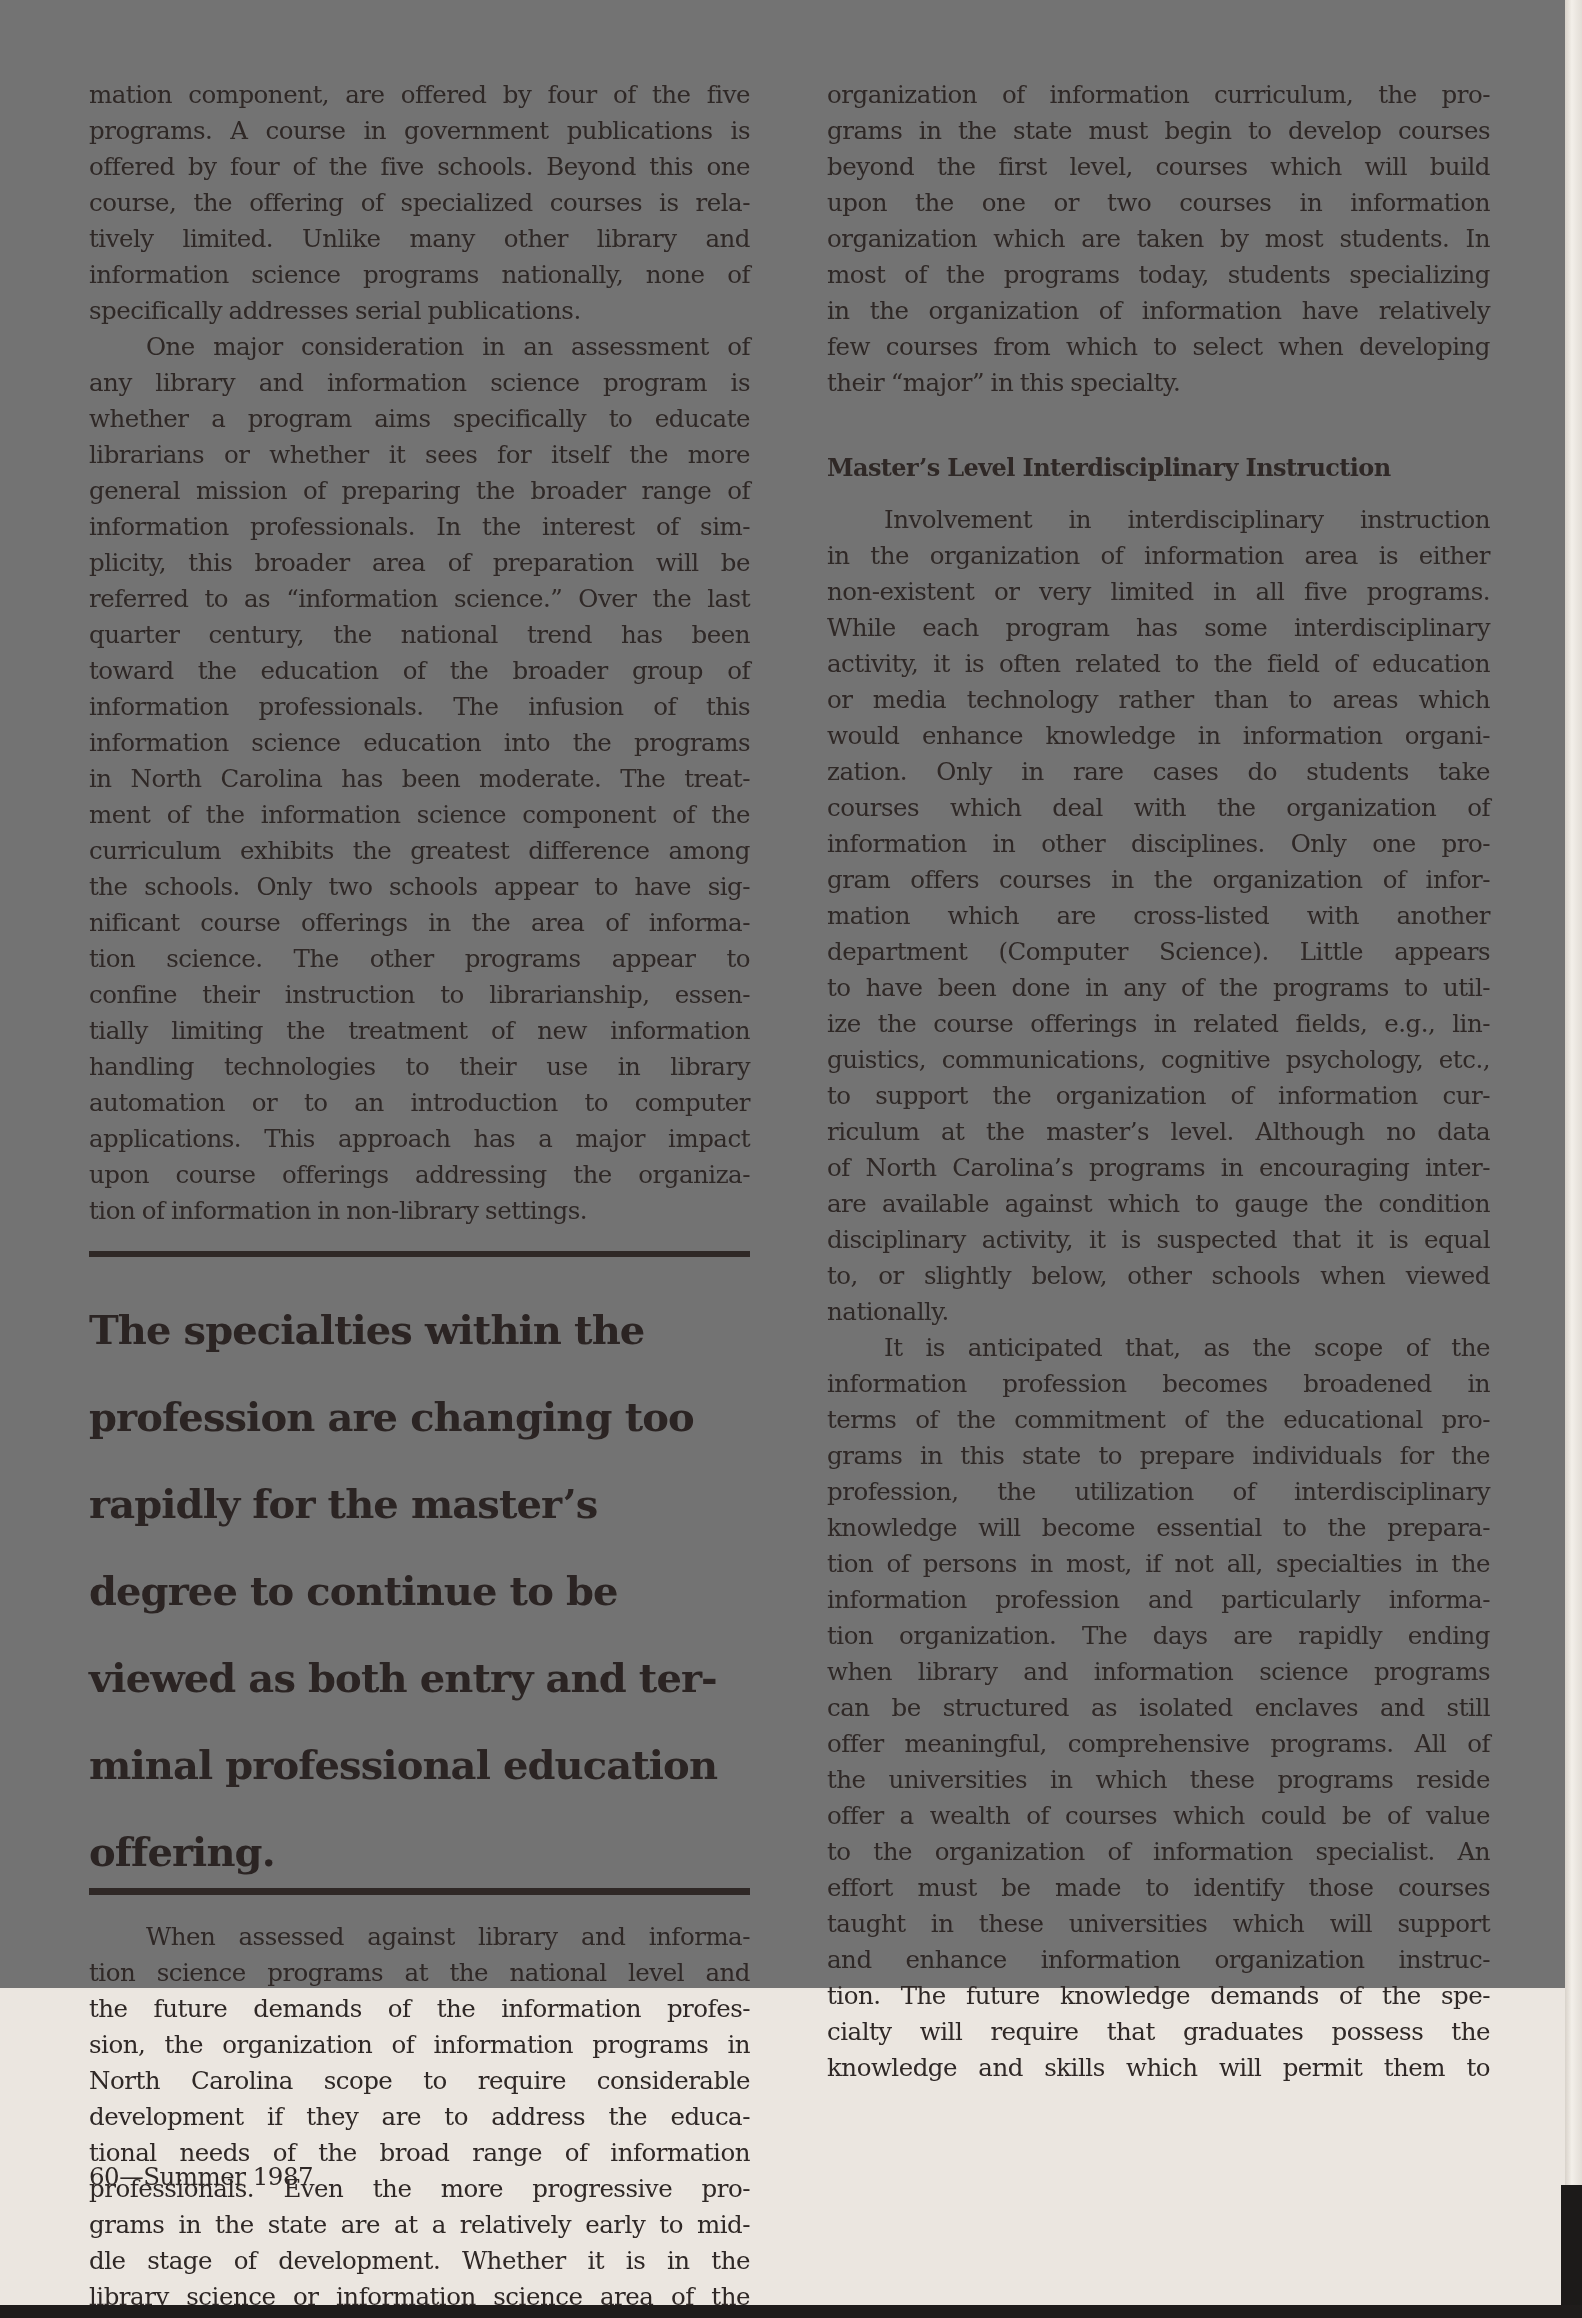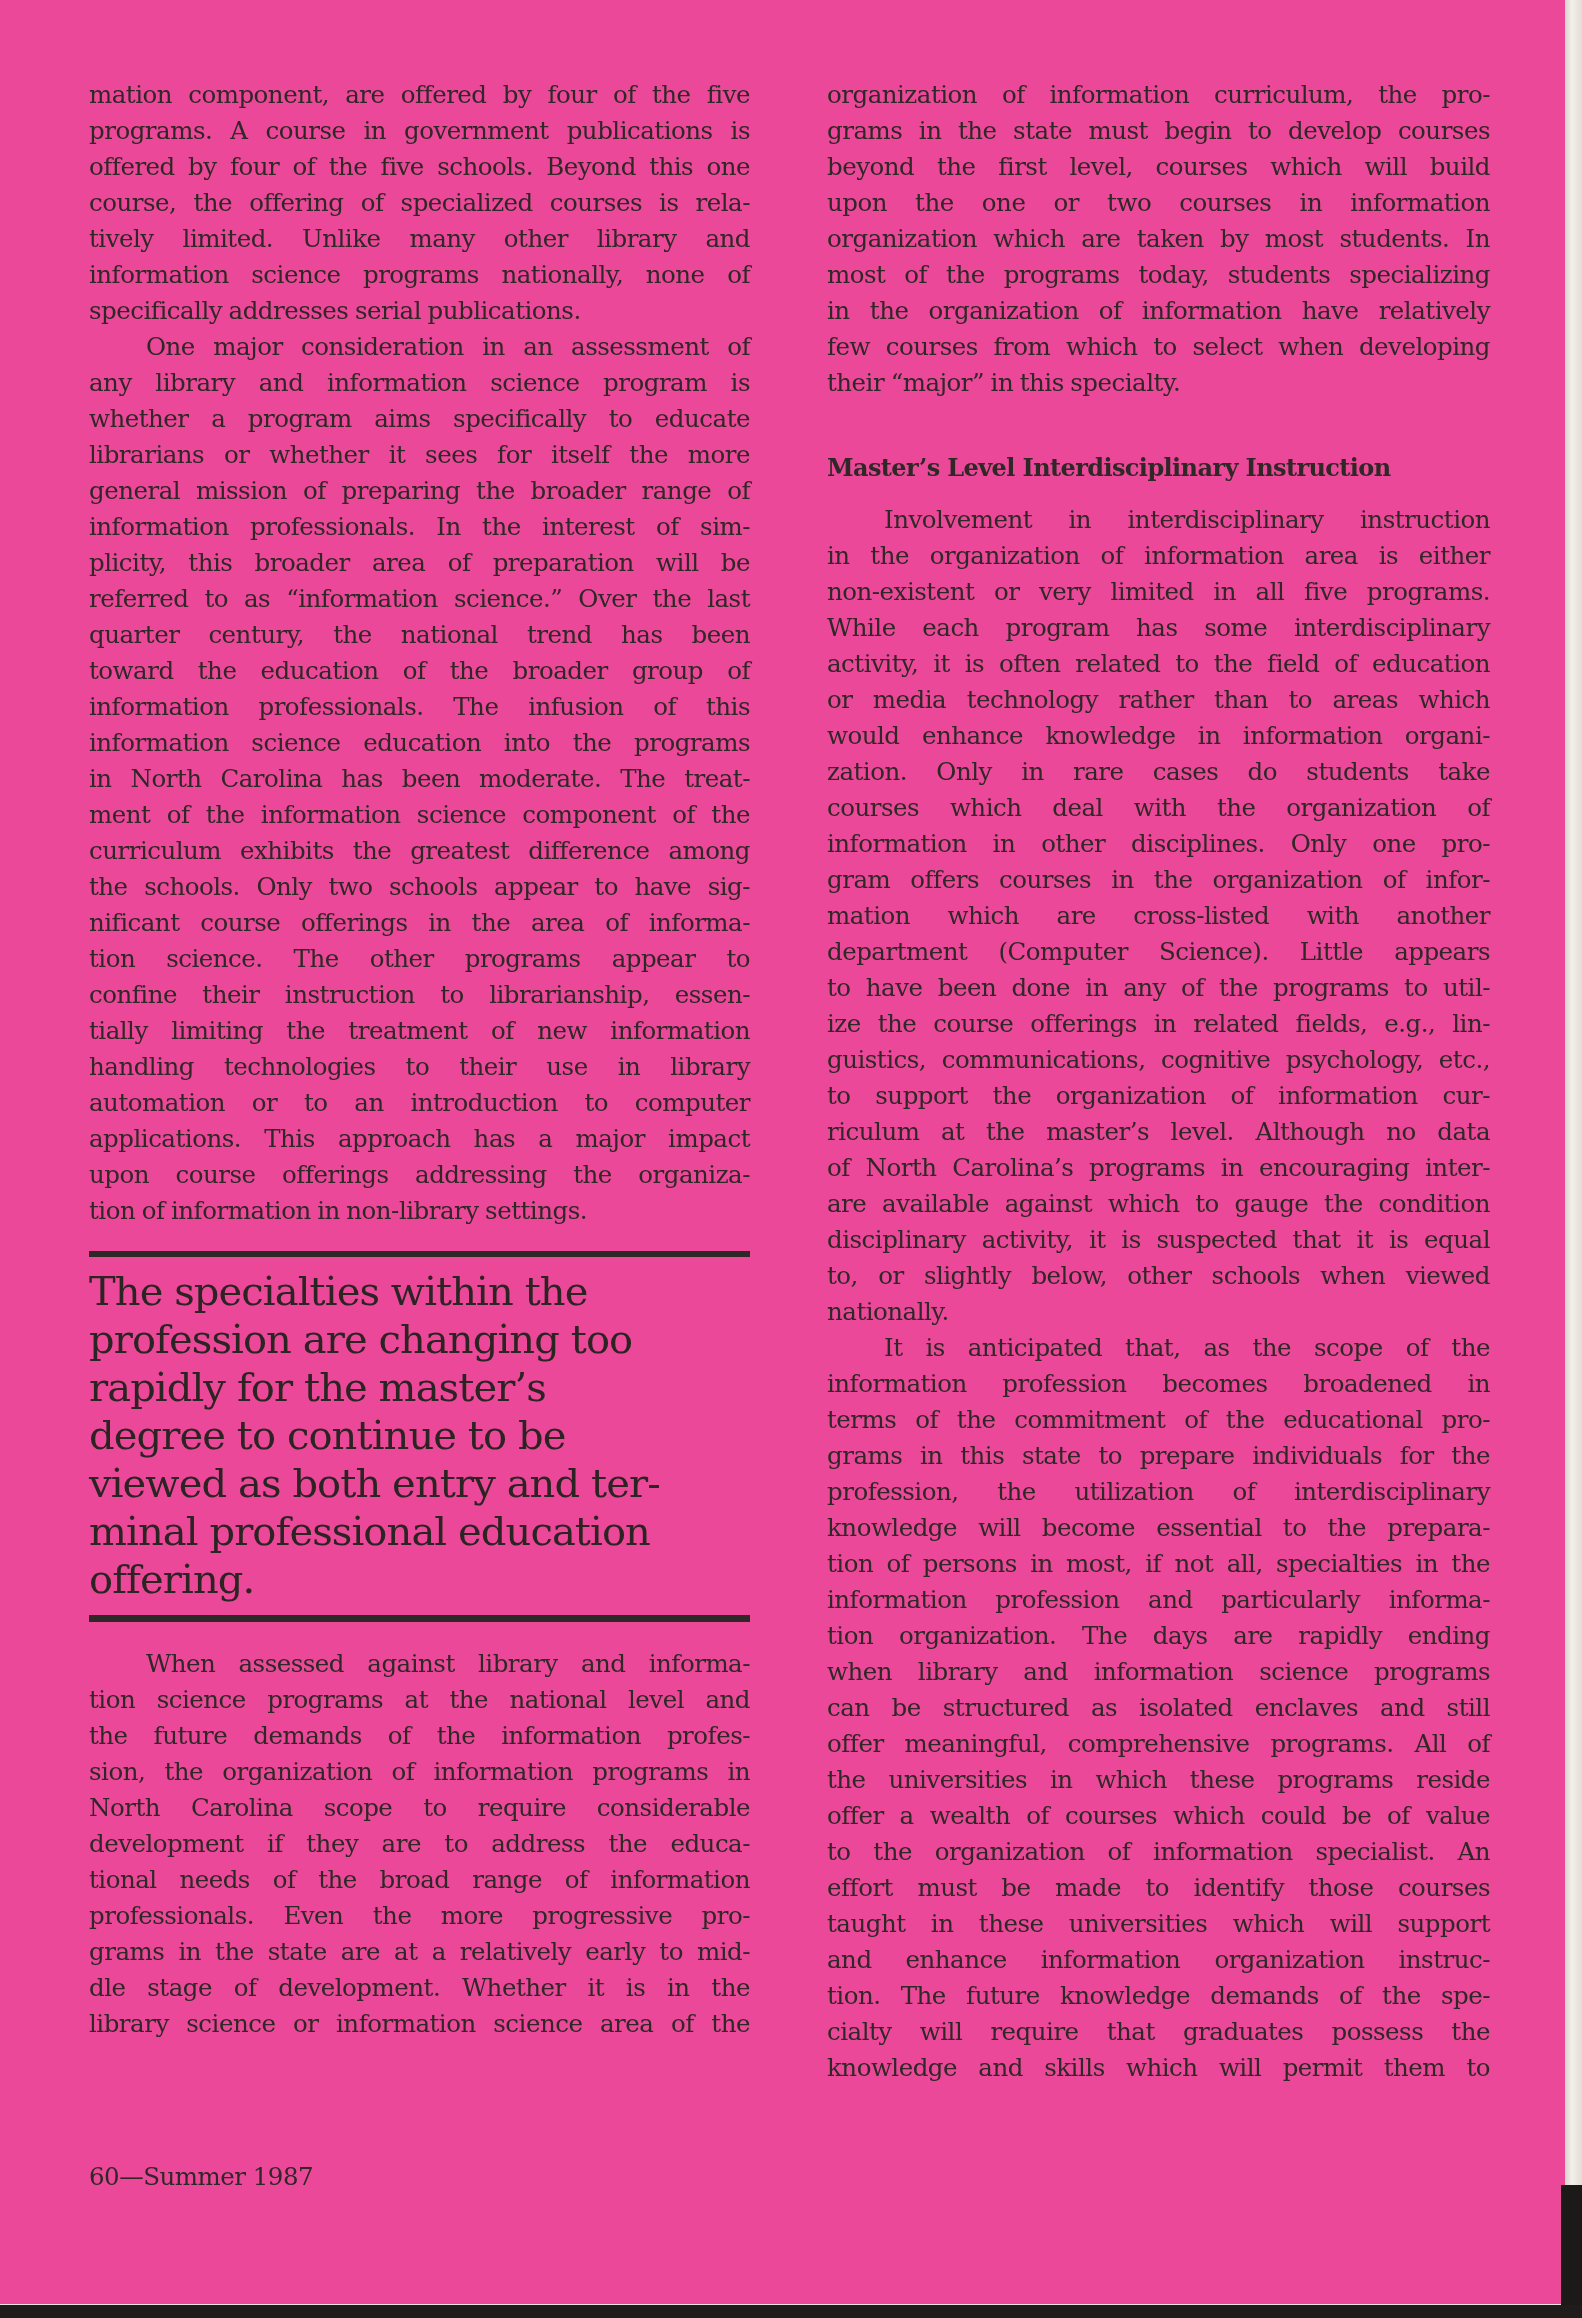--- a/index.html
+++ b/index.html
@@ -1,31 +1,31 @@
 <!DOCTYPE html>
 <html style="font-size:12.7px"><head>
 <meta charset="utf-8">
 <style>
   html,body{margin:0;padding:0;}
   body{width:1582px;height:2319px;background:#ebe6e0;position:relative;overflow:hidden;
     font-family:"DejaVu Serif","Liberation Serif",serif;color:#2f2826;}
-  .page{position:absolute;left:0;top:0;width:1565px;height:2304px;background:#ec4899;}
+  .page{position:absolute;left:0;top:0;width:1565px;height:1988px;background:#737373;}
   .fold{position:absolute;right:0;top:0;width:17.4px;height:2319px;background:linear-gradient(to right,#d8d2ca,#f3efe9 40%,#e2ddd6);}
   .fold-dark{position:absolute;right:0;bottom:0;width:20.6px;height:134px;background:#1c1a19;}
   .bottom-strip{position:absolute;left:0;bottom:0;width:1582px;height:14.2px;background:#1f1c1b;}
   .col{position:absolute;top:77px;width:661px;}
   .col.left{left:89px;}
   .col.right{left:827px;width:663px;}
   .line{display:block;height:36px;line-height:36px;font-size:24.5px;white-space:nowrap;
     text-align:justify;text-align-last:justify;letter-spacing:-0.5px;word-spacing:-0.8px;}
   .line.last{text-align-last:left;}
   .line.indent{padding-left:57px;}
   .rule{height:6.3px;background:#2f2826;margin:0;}
   .pull{padding:9.5px 0 12.7px 0;}
-  .pull .pline{display:block;font-weight:normal;font-size:40px;line-height:48px;letter-spacing:-0.9px;white-space:nowrap;color:#2b2423;}
+  .pull .pline{display:block;font-weight:bold;font-size:40px;line-height:48px;letter-spacing:-0.9px;white-space:nowrap;color:#2b2423;margin-top:39px;}
   .head{display:block;font-weight:bold;font-size:24px;line-height:36px;letter-spacing:-0.6px;white-space:nowrap;}
   .folio{position:absolute;left:89px;top:2162px;font-size:24.5px;letter-spacing:-0.5px;}
 </style>
 </head>
 <body>
 
 <div class="page">
 
   <div class="col left">
     <div>

